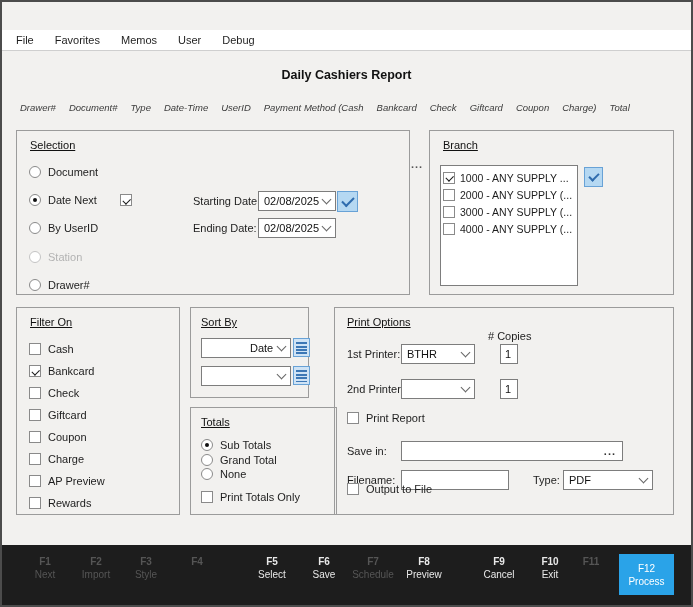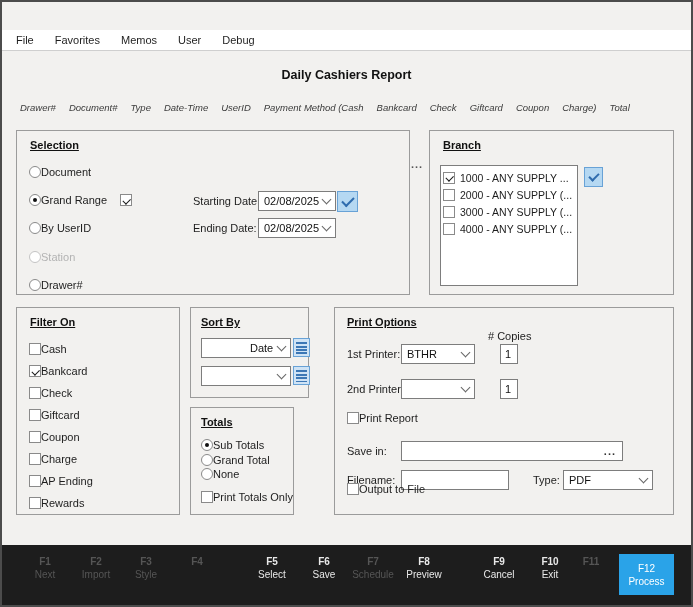--- a/index.html
+++ b/index.html
@@ -15,23 +15,23 @@
   
   .menubar{position:absolute;left:0;top:28px;right:0;height:21px;background:#ffffff;border-bottom:1px solid #cfcfcf;display:flex;align-items:center;padding-left:14px;gap:21px;box-sizing:border-box;}
   .menu-item{font-size:11px;color:#1f1f1f;}
 
   
   .report-title{position:absolute;left:0;right:0;top:66px;text-align:center;font-size:12.5px;font-weight:bold;color:#111;}
   .report-columns{position:absolute;left:18px;top:100px;display:flex;gap:13px;font-size:9.5px;font-style:italic;color:#3b3b3b;white-space:nowrap;}
 
   
   .gbox{position:absolute;border:1px solid #9b9b9b;box-sizing:border-box;background:transparent;}
-  .gtitle{position:absolute;left:13px;top:8px;font-size:11px;font-weight:bold;text-decoration:underline;color:#111;}
-
-  .row{position:absolute;display:flex;align-items:center;height:14px;font-size:11px;color:#1d1d1d;white-space:nowrap;}
+  .gtitle{position:absolute;left:13px;top:8px;font-size:11px;font-weight:normal;text-decoration:underline;color:#111;}
+
+  .row{position:absolute;display:flex;align-items:center;gap:7px;height:14px;font-size:11px;color:#1d1d1d;white-space:nowrap;}
   .row.disabled{color:#b3b3b3;align-items:center;}
 
   .rb{width:12px;height:12px;background:#fff;border:1px solid #8a8a8a;border-radius:50%;position:relative;flex:none;box-sizing:border-box;}
   .rb.sel::after{content:'';position:absolute;left:3px;top:3px;width:4px;height:4px;background:#111;border-radius:50%;}
   .rb.disabled{border-color:#c4c4c4;}
 
   .cb{width:12px;height:12px;background:#fff;border:1px solid #8a8a8a;position:relative;flex:none;box-sizing:border-box;}
   .cb.checked::after{content:'';position:absolute;left:2px;top:2.5px;width:6px;height:3.5px;border-left:1.6px solid #1a1a1a;border-bottom:1.6px solid #1a1a1a;transform:rotate(-45deg);}
 
   .combo{position:absolute;background:#fff;border:1px solid #7d7d7d;display:flex;align-items:center;padding:0 5px;font-size:11px;height:20px;box-sizing:border-box;color:#111;}
@@ -92,21 +92,21 @@
 
   <div class="gbox" style="left:14px;top:128px;width:394px;height:165px;">
     <div class="gtitle">Selection</div>
     <div>
         <div class="row" style="left: 12px; top: 34px;">
           <span class="rb"></span>
           <span>Document</span>
         </div>
         <div class="row" style="left: 12px; top: 62px;">
           <span class="rb sel"></span>
-          <span>Grand Range</span>
+          <span>Date Next</span>
         </div>
         <span class="cb checked" style="position: absolute; left: 103px; top: 63px;"></span>
         <div class="row" style="left: 12px; top: 90px;">
           <span class="rb"></span>
           <span>By UserID</span>
         </div>
         <div class="row disabled" style="left: 12px; top: 119px;">
           <span class="rb disabled"></span>
           <span>Station</span>
         </div>
@@ -179,21 +179,21 @@
         <div class="row" style="left: 12px; top: 122px;">
           <span class="cb"></span>
           <span>Coupon</span>
         </div>
         <div class="row" style="left: 12px; top: 144px;">
           <span class="cb"></span>
           <span>Charge</span>
         </div>
         <div class="row" style="left: 12px; top: 166px;">
           <span class="cb"></span>
-          <span>AP Ending</span>
+          <span>AP Preview</span>
         </div>
         <div class="row" style="left: 12px; top: 188px;">
           <span class="cb"></span>
           <span>Rewards</span>
         </div>
       </div>
   </div>
 
   <div class="gbox" style="left:188px;top:305px;width:119px;height:91px;">
     <div class="gtitle" style="left:10px;">Sort By</div>
@@ -206,21 +206,21 @@
       </div>
     <div class="combo" style="left:10px;top:58px;width:90px;">
       <span></span>
       <span class="chev"></span>
     </div>
     <div class="listicon" style="left:102px;top:58px;">
         <span class="bars"></span>
       </div>
   </div>
 
-  <div class="gbox" style="left:188px;top:405px;width:104px;height:108px;">
+  <div class="gbox" style="left:188px;top:405px;width:147px;height:108px;">
     <div class="gtitle" style="left:10px;">Totals</div>
     <div>
         <div class="row" style="left: 10px; top: 30px;">
           <span class="rb sel"></span>
           <span>Sub Totals</span>
         </div>
         <div class="row" style="left: 10px; top: 44.5px;">
           <span class="rb"></span>
           <span>Grand Total</span>
         </div>

